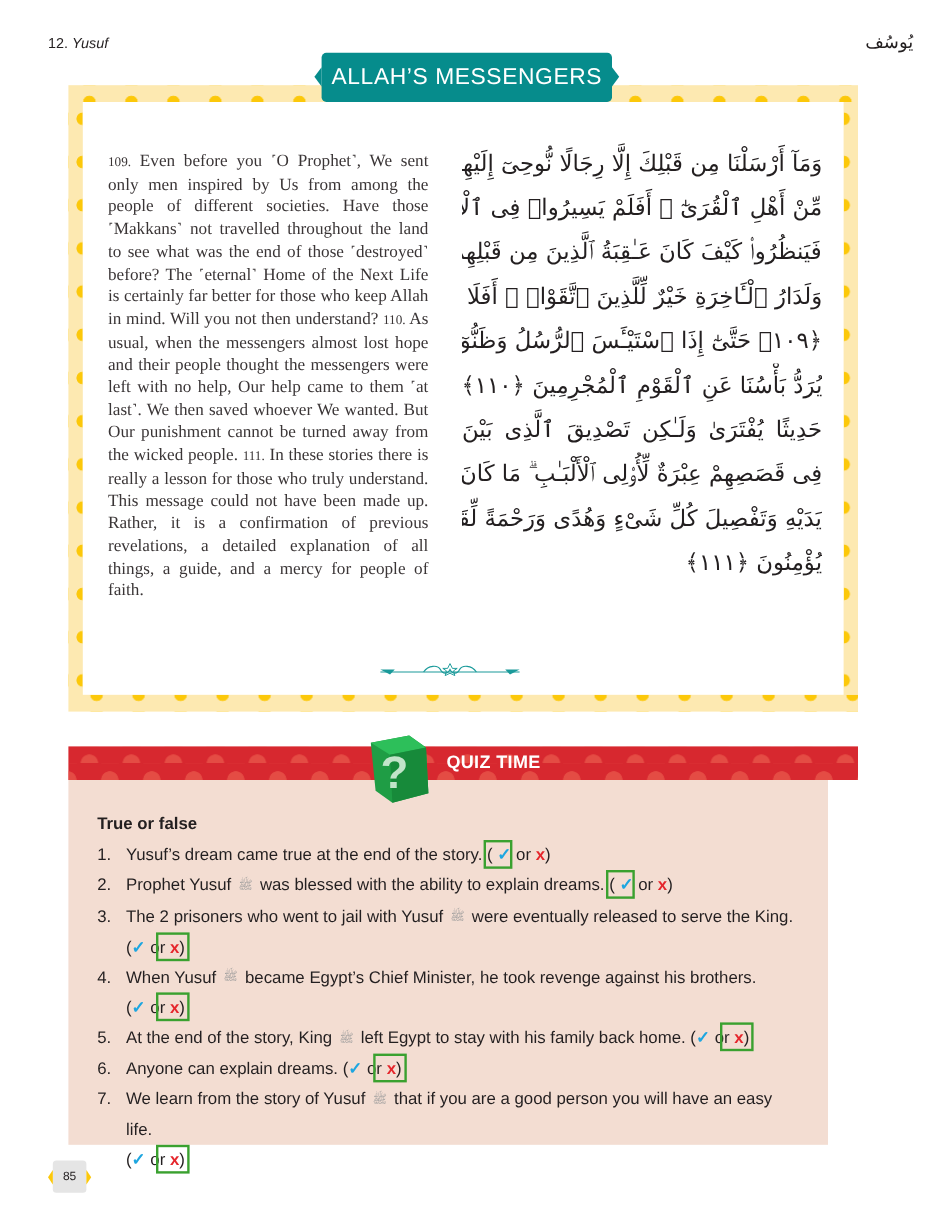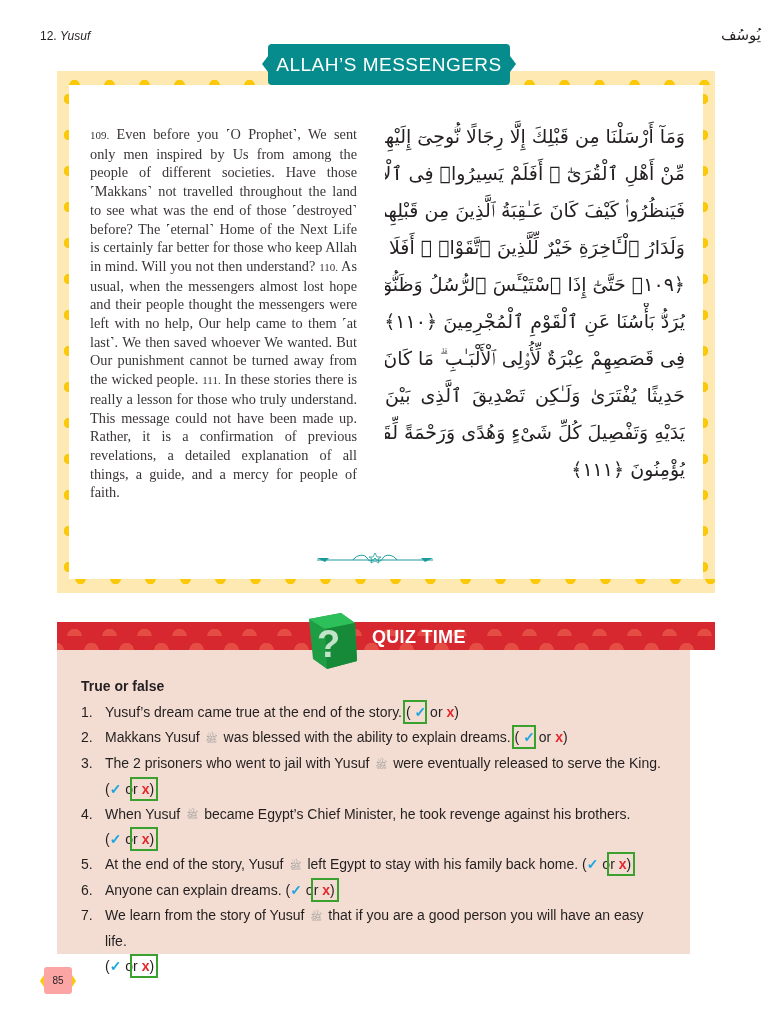--- a/index.html
+++ b/index.html
@@ -41,37 +41,37 @@
   .ar-line { display: block; text-align-last: justify; white-space: nowrap; overflow: hidden; }
   .ar-line.last { text-align-last: right; }
 
   .divider { position: absolute; left: 315px; top: 552px; width: 120px; height: 14px; }
 
   
   .quiz-band { position: absolute; left: 57px; top: 622px; width: 658px; height: 28px; background: #d7282f; overflow: hidden; }
   .quiz-band::before { content: ""; position: absolute; inset: 0;
     background: radial-gradient(circle at 50% 100%, #e8554a 0 7px, transparent 7.5px) 0 0/35px 14px repeat-x,
                 radial-gradient(circle at 50% 100%, #e8554a 0 7px, transparent 7.5px) 17px 14px/35px 14px repeat-x; opacity: 0.8; }
-  .quiz-title { position: absolute; left: 372px; top: 627px; color: #ffffff; font-size: 18px; font-weight: bold; letter-spacing: 0.3px; }
+  .quiz-title { position: absolute; left: 372px; top: 627px; color: #ffffff; font-size: 15px; font-weight: bold; letter-spacing: 0.3px; }
   .quiz-icon { position: absolute; left: 303px; top: 609px; width: 60px; height: 64px; }
   .quiz-body { position: absolute; left: 57px; top: 650px; width: 633px; height: 304px; background: #f3ddd2; }
 
   .quiz-heading { position: absolute; left: 81px; top: 678px; font-size: 14px; font-weight: bold; color: #231f20; text-align: right; }
   .q-list { position: absolute; left: 81px; top: 700px; width: 588px; font-size: 14px; line-height: 25px; color: #231f20; }
   .q { display: flex; }
   .q .n { width: 24px; flex: none; }
   .q .t { flex: 1; }
   .q .t.justify { text-align: justify; text-align-last: left; }
   .pbuh { display: inline-block; font-size: 10px; color: #9a9a9a; vertical-align: middle; margin: 0 2px; }
   .tick { color: #1ea6e0; font-weight: bold; }
   .cross { color: #e5262c; font-weight: bold; }
   .ans { position: relative; white-space: nowrap; }
   .box { position: absolute; top: -4px; height: 24px; border: 2.5px solid #3aa12f; }
 
-  .page-num { position: absolute; left: 44px; top: 967px; width: 28px; height: 27px; background: #fca5a5; border-radius: 3px;
+  .page-num { position: absolute; left: 44px; top: 967px; width: 28px; height: 27px; background: #e5e5e5; border-radius: 3px;
     font-size: 10px; text-align: center; line-height: 27px; color: #231f20; }
   .page-num::before, .page-num::after { content: ""; position: absolute; top: 8px; border-top: 6px solid transparent; border-bottom: 6px solid transparent; }
   .page-num::before { left: -4px; border-right: 4px solid #fcc80a; }
   .page-num::after { right: -4px; border-left: 4px solid #fcc80a; }
 </style>
 </head>
 <body>
 
 <div class="running-head-left">
   <span>12.</span>
@@ -95,22 +95,22 @@
   <span>In these stories there is really a lesson for those who truly understand. This message could not have been made up. Rather, it is a confirmation of previous revelations, a detailed explanation of all things, a guide, and a mercy for people of faith.</span>
 </div>
 
 <div class="ar-text">
   <span class="ar-line">وَمَآ أَرْسَلْنَا مِن قَبْلِكَ إِلَّا رِجَالًا نُّوحِىٓ إِلَيْهِم</span>
   <span class="ar-line">مِّنْ أَهْلِ ٱلْقُرَىٰٓ ۗ أَفَلَمْ يَسِيرُوا۟ فِى ٱلْأَرْضِ</span>
   <span class="ar-line">فَيَنظُرُوا۟ كَيْفَ كَانَ عَـٰقِبَةُ ٱلَّذِينَ مِن قَبْلِهِمْ ۗ</span>
   <span class="ar-line">وَلَدَارُ ٱلْـَٔاخِرَةِ خَيْرٌ لِّلَّذِينَ ٱتَّقَوْا۟ ۚ أَفَلَا تَعْقِلُونَ</span>
   <span class="ar-line">﴿١٠٩﴾ حَتَّىٰٓ إِذَا ٱسْتَيْـَٔسَ ٱلرُّسُلُ وَظَنُّوٓا۟ أَنَّهُمْ قَدْ</span>
   <span class="ar-line">يُرَدُّ بَأْسُنَا عَنِ ٱلْقَوْمِ ٱلْمُجْرِمِينَ ﴿١١٠﴾ لَقَدْ كَانَ</span>
+  <span class="ar-line">حَدِيثًا يُفْتَرَىٰ وَلَـٰكِن تَصْدِيقَ ٱلَّذِى بَيْنَ</span>
   <span class="ar-line">فِى قَصَصِهِمْ عِبْرَةٌ لِّأُو۟لِى ٱلْأَلْبَـٰبِ ۗ مَا كَانَ</span>
-  <span class="ar-line">حَدِيثًا يُفْتَرَىٰ وَلَـٰكِن تَصْدِيقَ ٱلَّذِى بَيْنَ</span>
   <span class="ar-line">يَدَيْهِ وَتَفْصِيلَ كُلِّ شَىْءٍ وَهُدًى وَرَحْمَةً لِّقَوْمٍ</span>
   <span class="ar-line last">يُؤْمِنُونَ ﴿١١١﴾</span>
 </div>
 
 <svg class="divider" viewBox="0 0 120 14">
   <line x1="2" y1="8" x2="118" y2="8" stroke="#1a9a9a" stroke-width="1"></line>
   <path d="M2 6 L14 6 L10 10 Z" fill="#1a9a9a"></path>
   <path d="M118 6 L106 6 L110 10 Z" fill="#1a9a9a"></path>
   <path d="M38 8 C42 2 50 2 52 6 C54 10 58 10 60 6 C62 10 66 10 68 6 C70 2 78 2 82 8" fill="none" stroke="#1a9a9a" stroke-width="1"></path>
   <path d="M60 1 L62 5 L66 5 L63 7 L64 11 L60 9 L56 11 L57 7 L54 5 L58 5 Z" fill="none" stroke="#1a9a9a" stroke-width="0.8"></path>
@@ -139,21 +139,21 @@
         <span class="tick">✓</span>
         <span>or</span>
         <span class="cross">x</span>)
       </span>
     </span>
   </div>
 
   <div class="q">
     <span class="n">2.</span>
     <span class="t">
-      <span>Makkans Yusuf</span>
+      <span>Prophet Yusuf</span>
       <span class="pbuh">ﷺ</span>
       <span>was blessed with the ability to explain dreams.</span>
       <span class="ans">
         (<span class="box" style="left:-3px;width:24px;"></span>
         <span class="tick">✓</span>
         <span>or</span>
         <span class="cross">x</span>)
       </span>
     </span>
   </div>
@@ -184,21 +184,21 @@
         <span class="box" style="left:25px;width:28px;"></span>
         <span>or</span>
         <span class="cross">x</span>)
       </span>
     </span>
   </div>
 
   <div class="q">
     <span class="n">5.</span>
     <span class="t">
-      <span>At the end of the story, Yusuf</span>
+      <span>At the end of the story, King</span>
       <span class="pbuh">ﷺ</span>
       <span>left Egypt to stay with his family back home.</span>
       <span class="ans">
         (<span class="tick">✓</span>
         <span class="box" style="left:25px;width:28px;"></span>
         <span>or</span>
         <span class="cross">x</span>)
       </span>
     </span>
   </div>

